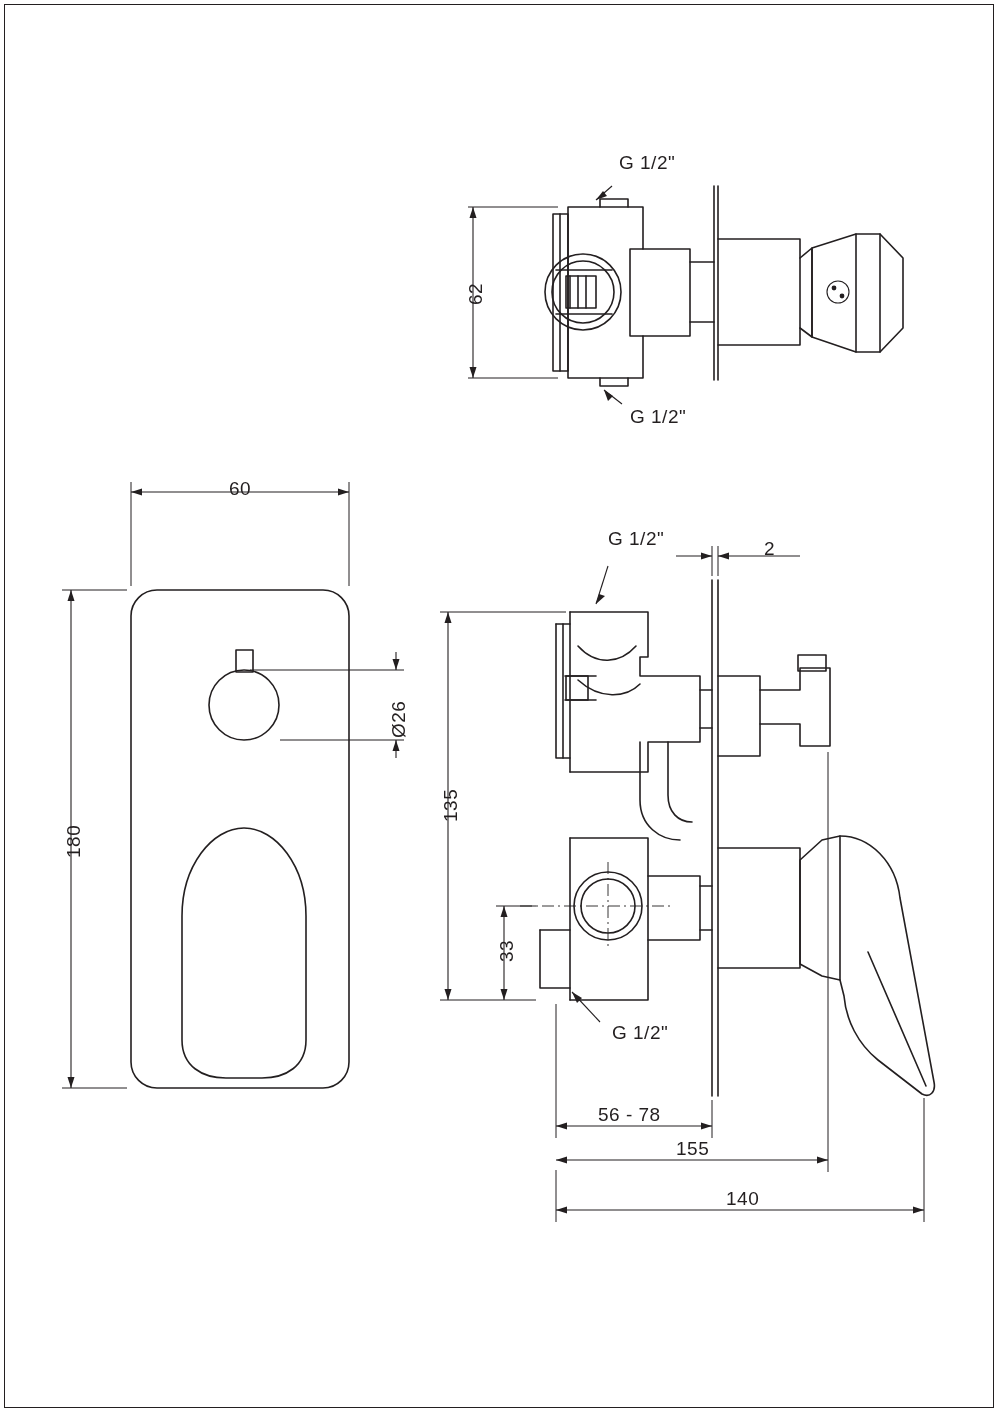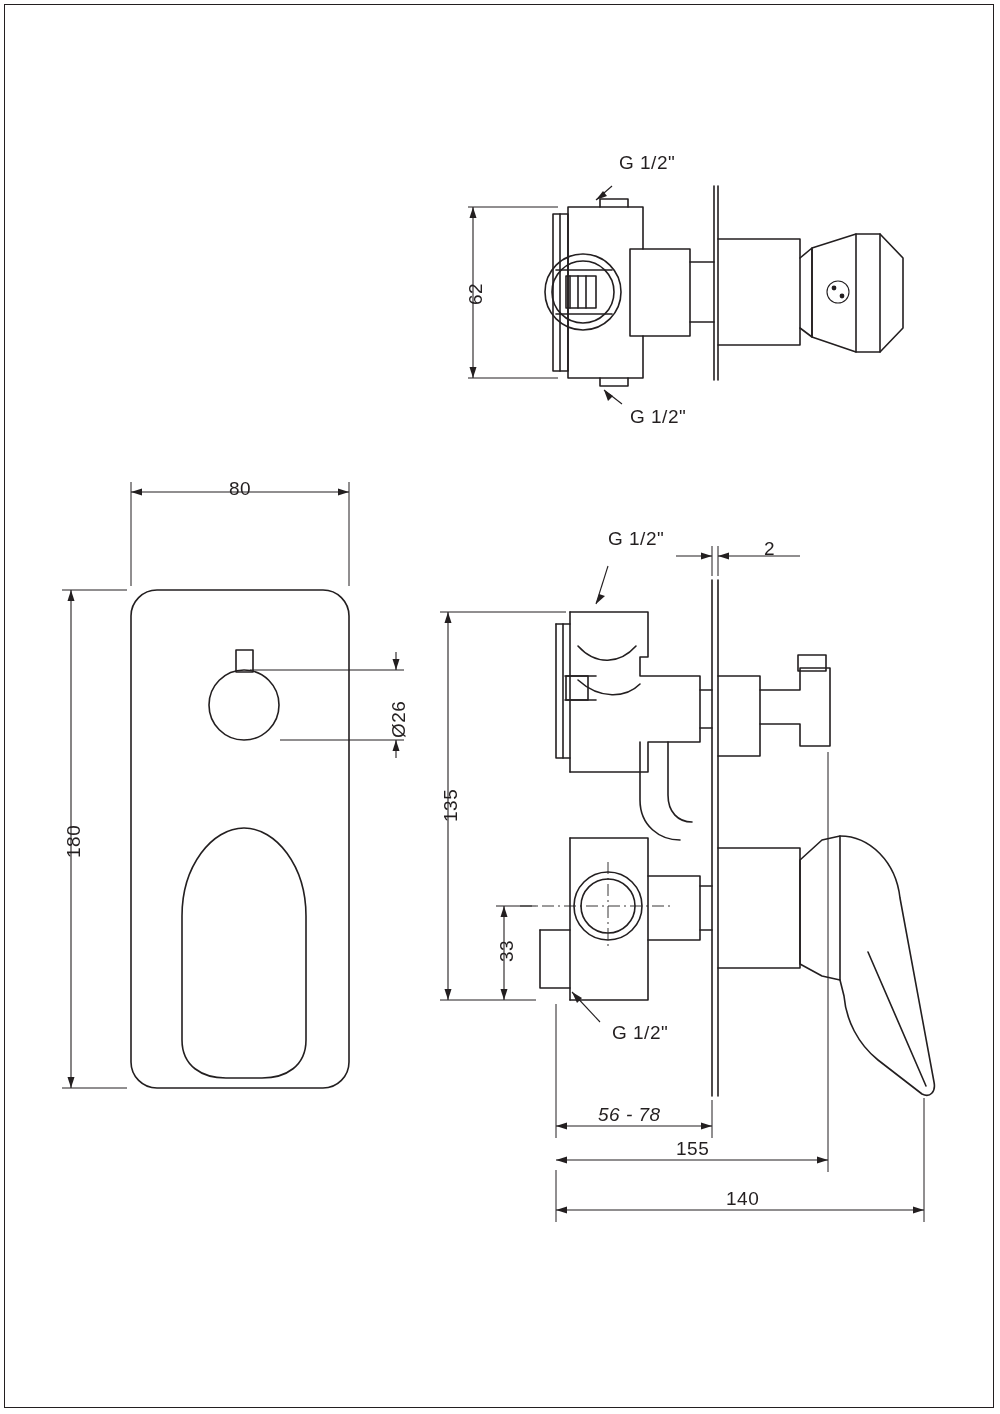--- a/index.html
+++ b/index.html
@@ -262,25 +262,25 @@
 
       <path class="lead" d="M572 992 L600 1022"></path>
       <path class="fillblk" d="M572 992 L577 1003 L582 998 Z"></path>
     </g>
   </svg>
 
   <div class="label" style="left:619px; top:152px;">G 1/2"</div>
   <div class="label" style="left:630px; top:406px;">G 1/2"</div>
   <div class="label vert" style="left:465px; top:305px;">62</div>
 
-  <div class="label" style="left:229px; top:478px;">80</div>
+  <div class="label" style="left:229px; top:478px;">60</div>
   <div class="label vert" style="left:63px; top:858px;">180</div>
   <div class="label vert" style="left:388px; top:738px;">Ø26</div>
 
   <div class="label" style="left:608px; top:528px;">G 1/2"</div>
   <div class="label" style="left:612px; top:1022px;">G 1/2"</div>
   <div class="label" style="left:764px; top:538px;">2</div>
   <div class="label vert" style="left:440px; top:822px;">135</div>
   <div class="label vert" style="left:496px; top:962px;">33</div>
-  <div class="label" style="left:598px; top:1104px;font-style:italic;">56 - 78</div>
+  <div class="label" style="left:598px; top:1104px;">56 - 78</div>
   <div class="label" style="left:676px; top:1138px;">155</div>
   <div class="label" style="left:726px; top:1188px;">140</div>
 </div>
 
 </body></html>

